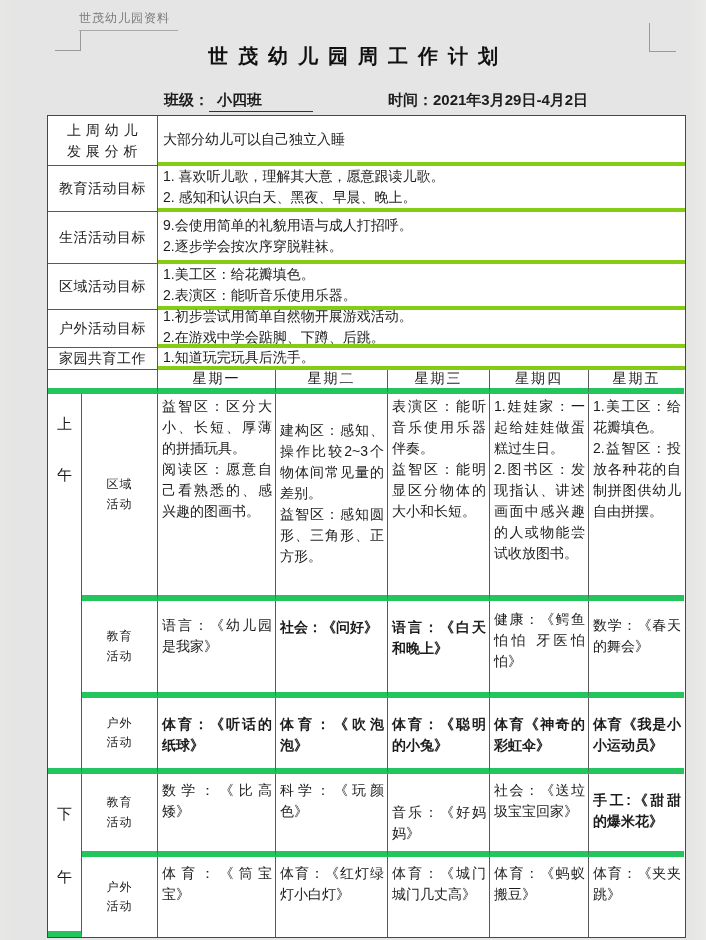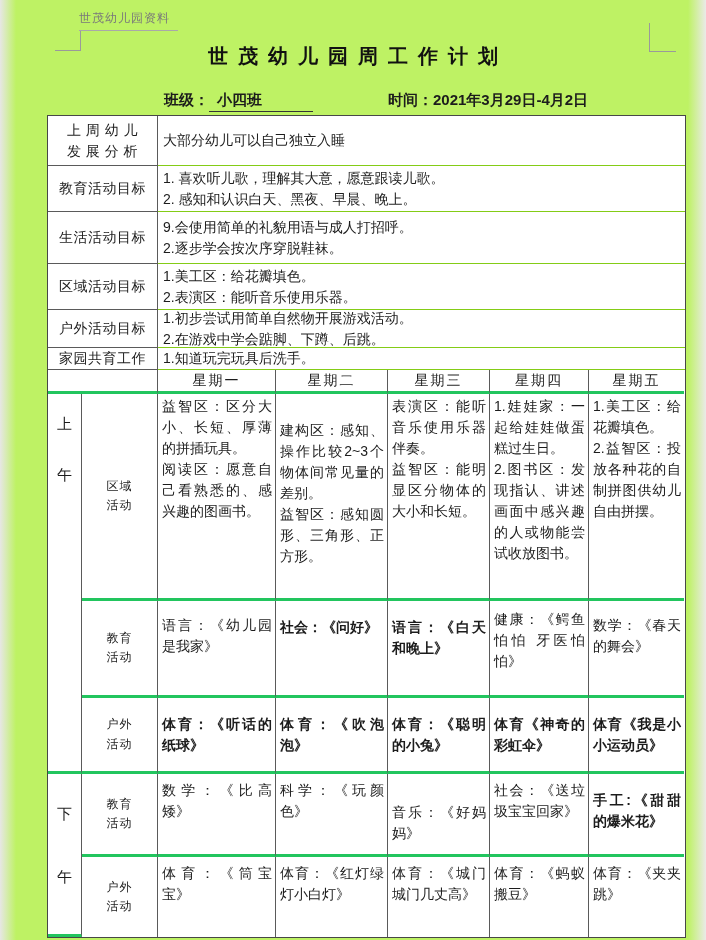--- a/index.html
+++ b/index.html
@@ -4,21 +4,21 @@
 <style>
   html,body{margin:0;padding:0;}
   body{
     width:706px;height:940px;
     background:#ffffff;
     font-family:"Liberation Sans", sans-serif;
     color:#1c1c1c;
     position:relative;
     overflow:hidden;
   }
-  .page{position:absolute;inset:0;background:#bef264;}
+  .page{position:absolute;inset:0;background:#e5e5e5;}
   
   .edge{position:absolute;top:0;bottom:0;pointer-events:none;}
   .edge-left{left:0;width:16px;background:linear-gradient(90deg,#e7e7e5,rgba(255,255,255,0));}
   .edge-right{right:0;width:18px;background:linear-gradient(270deg,#eaeae8,rgba(255,255,255,0));}
 
   .watermark{
     position:absolute;top:10px;left:79px;
     font-size:12px;color:#7a7a7a;letter-spacing:1px;
     border-bottom:1px solid #a9a9a9;
     padding:0 8px 3px 0;
@@ -54,35 +54,35 @@
   
   .summary-grid{display:grid;grid-template-columns:110px 1fr;}
   .srow{display:contents;}
   .slabel{
     border-right:1px solid #5a5a5a;border-bottom:1px solid #5a5a5a;
     display:flex;align-items:center;justify-content:center;text-align:center;
     font-size:14px;letter-spacing:0.5px;line-height:1.5;
     white-space:pre-line;box-sizing:border-box;
   }
   .scontent{
-    border-bottom:1px solid #84cc16;
+    border-bottom:4px solid #84cc16;
     display:flex;flex-direction:column;justify-content:center;
     font-size:14px;line-height:1.5;
     padding:1px 4px 1px 5px;
     white-space:pre-line;box-sizing:border-box;
   }
   .h50{height:50px}.h46{height:46px}.h52{height:52px}.h38{height:38px}.h22{height:22px}
 
   
   .week-grid{
     display:grid;
     grid-template-columns:34px 76px 118px 112px 102px 99px 95px;
     grid-template-rows:24px 207px 97px 76px 83px 80px;
   }
-  .week-grid > div{box-sizing:border-box;border-right:1px solid #5a5a5a;border-bottom:3px solid #22c55e;}
+  .week-grid > div{box-sizing:border-box;border-right:1px solid #5a5a5a;border-bottom:6px solid #22c55e;}
   .week-grid > .lastcol{border-right:none;}
   .week-grid > .lastrow{border-bottom:none;}
   .corner{grid-column:1/3;grid-row:1;}
   .dayh{
     display:flex;align-items:center;justify-content:center;
     font-size:14px;font-weight:500;letter-spacing:2px;
   }
   .period{
     grid-column:1;
     display:flex;justify-content:center;

